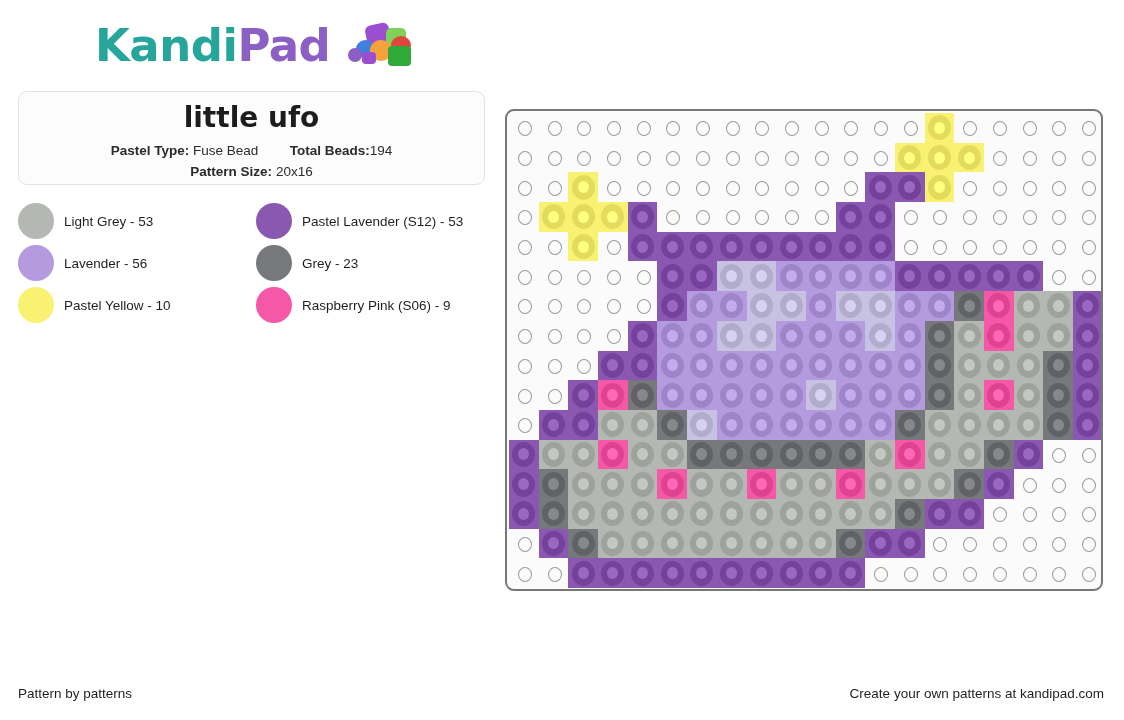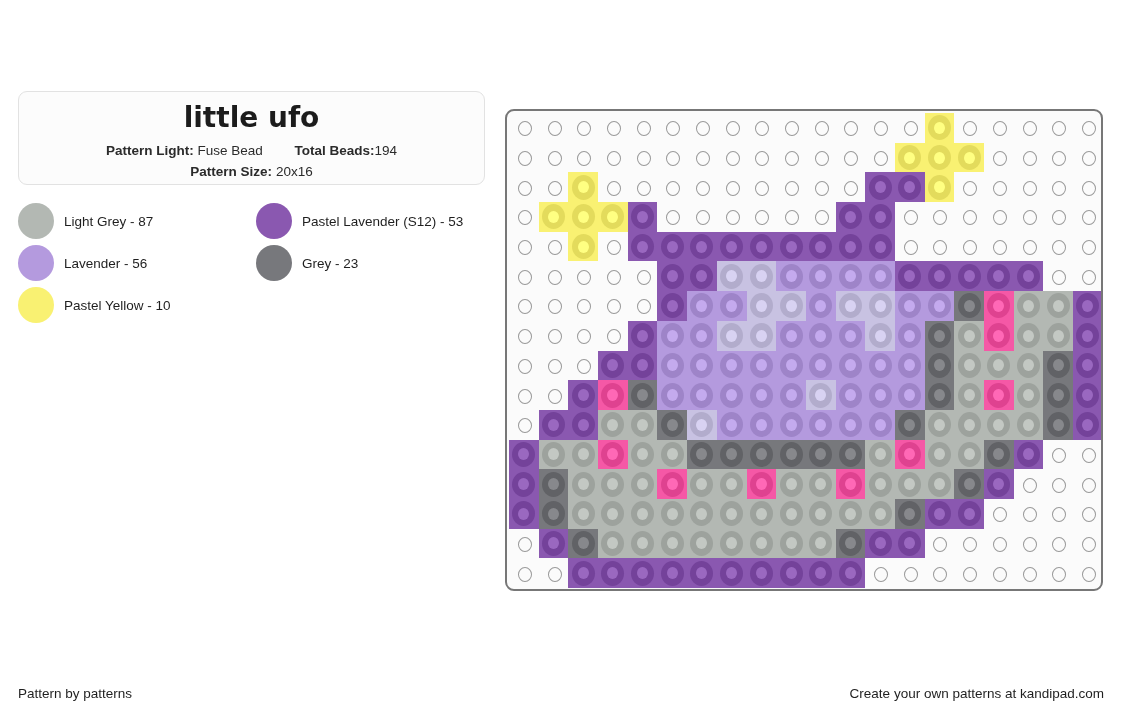--- a/index.html
+++ b/index.html
@@ -137,56 +137,75 @@
     right: 20px; top: 686px;
     font-size: 13.5px; color: #1f1f1f;
     text-align: right;
   }
 </style>
 </head>
 <body>
 
 <div class="page">
 
+  <div class="logo-wrap">
+    <div class="logo-text">
+      <span class="logo-kandi">Kandi</span><span class="logo-pad">Pad</span>
+    </div>
+    <div class="logo-beads">
+      <span class="bead-blob" style="left:22px;top:2px;width:24px;height:22px;background:#9b4fd0;transform:rotate(-12deg);"></span>
+      <span class="bead-blob" style="left:42px;top:6px;width:20px;height:18px;background:#7fd157;border-radius:5px;"></span>
+      <span class="bead-blob" style="left:12px;top:18px;width:19px;height:18px;background:#3f7fe0;border-radius:50%;"></span>
+      <span class="bead-blob" style="left:47px;top:14px;width:20px;height:19px;background:#e0473a;border-radius:50%;"></span>
+      <span class="bead-blob" style="left:26px;top:18px;width:22px;height:21px;background:#f5a23c;border-radius:50%;"></span>
+      <span class="bead-blob" style="left:44px;top:24px;width:23px;height:20px;background:#2faa38;border-radius:4px;"></span>
+      <span class="bead-blob" style="left:4px;top:26px;width:14px;height:14px;background:#8b5fc4;border-radius:50%;"></span>
+      <span class="bead-blob" style="left:18px;top:30px;width:14px;height:12px;background:#9b4fd0;border-radius:4px;"></span>
+    </div>
+  </div>
 
   <div class="info-card">
     <h1 class="pattern-title">little ufo</h1>
     <div class="meta-row">
-      <span class="lbl">Pattern Light:</span>
+      <span class="lbl">Pastel Type:</span>
       <span>Fuse Bead</span>
       <span class="meta-gap"></span>
       <span class="lbl">Total Beads:</span><span>194</span>
     </div>
     <div class="meta-row">
       <span class="lbl">Pattern Size:</span>
       <span>20x16</span>
     </div>
   </div>
 
   <div class="legend" id="legend">
       <div class="legend-item">
         <span class="swatch" style="background: rgb(179, 184, 179);"></span>
-        <span class="legend-label">Light Grey - 87</span>
+        <span class="legend-label">Light Grey - 53</span>
       </div>
       <div class="legend-item">
         <span class="swatch" style="background: rgb(138, 88, 176);"></span>
         <span class="legend-label">Pastel Lavender (S12) - 53</span>
       </div>
       <div class="legend-item">
         <span class="swatch" style="background: rgb(180, 154, 222);"></span>
         <span class="legend-label">Lavender - 56</span>
       </div>
       <div class="legend-item">
         <span class="swatch" style="background: rgb(119, 120, 124);"></span>
         <span class="legend-label">Grey - 23</span>
       </div>
       <div class="legend-item">
         <span class="swatch" style="background: rgb(249, 241, 114);"></span>
         <span class="legend-label">Pastel Yellow - 10</span>
       </div>
+      <div class="legend-item">
+        <span class="swatch" style="background: rgb(245, 88, 166);"></span>
+        <span class="legend-label">Raspberry Pink (S06) - 9</span>
+      </div>
       <div class="legend-item"></div>
     </div>
 
   <div class="grid-panel">
     <div class="bead-grid" id="bead-grid">
         <div class="cell empty"></div>
         <div class="cell empty"></div>
         <div class="cell empty"></div>
         <div class="cell empty"></div>
         <div class="cell empty"></div>

